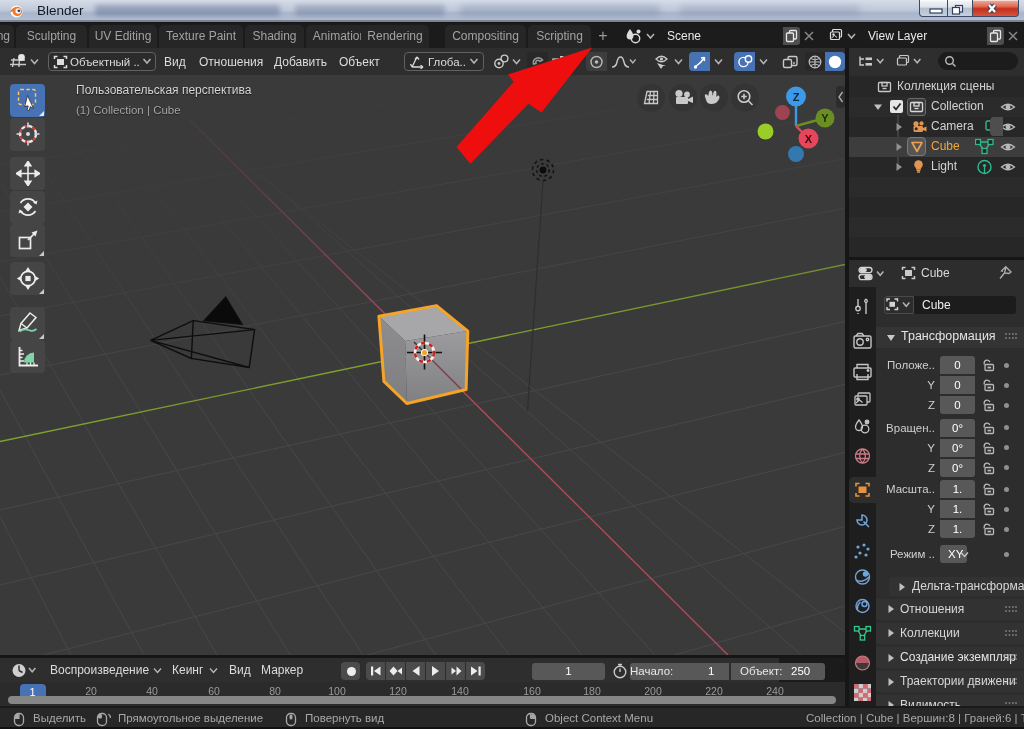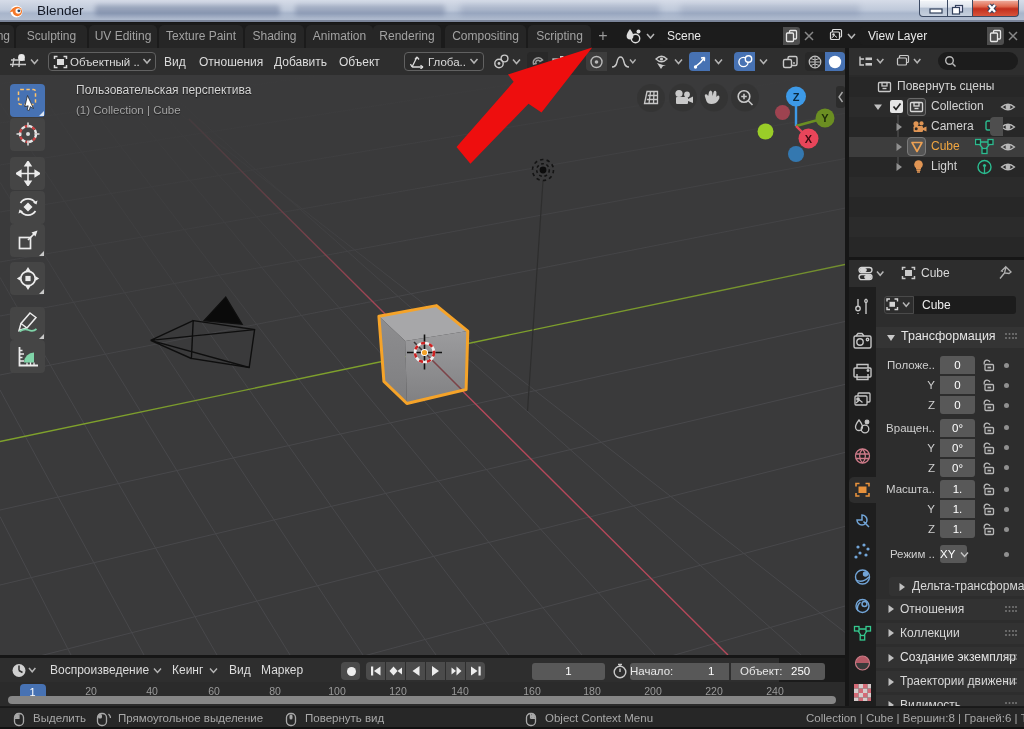--- a/index.html
+++ b/index.html
@@ -253,21 +253,21 @@
  <path d="M70 5 l6 7 M76 5 l-6 7" stroke="#fff" stroke-width="2.4"></path>
 </svg>
 
 <div class="abs" id="topbar">
  <div class="tab" style="left:-36px;width:50px;text-align:right;padding-right:4px;">ng</div>
  <div class="tab" style="left:16px;width:71px;">Sculpting</div>
  <div class="tab" style="left:89px;width:68px;">UV Editing</div>
  <div class="tab" style="left:159px;width:84px;">Texture Paint</div>
  <div class="tab" style="left:245px;width:59px;">Shading</div>
  <div class="tab" style="left:306px;width:67px;">Animation</div>
- <div class="tab" style="left:361px;width:68px;margin-left:12px;">Rendering</div>
+ <div class="tab" style="left:361px;width:68px;">Rendering</div>
  <div class="tab" style="left:445px;width:81px;">Compositing</div>
  <div class="tab" style="left:528px;width:63px;">Scripting</div>
  <div style="position:absolute;left:595px;top:6px;width:16px;height:16px;color:#9a9a9a;font-size:16px;line-height:15px;text-align:center;">+</div>
 
  <svg class="icon" style="left:622px;top:5px;" width="36" height="18" viewBox="0 0 36 18">
   <path d="M8 2 q3.4 4.5 3.4 7 a3.4 3.4 0 0 1 -6.8 0 q0 -2.5 3.4 -7z" fill="#ddd"></path>
   <circle cx="13.5" cy="11.5" r="4.2" fill="none" stroke="#ddd" stroke-width="1.4"></circle>
   <circle cx="16.5" cy="4.5" r="2" fill="#ddd"></circle>
   <path d="M25 7 l3.5 4 3.5-4" fill="none" stroke="#b5b5b5" stroke-width="1.5"></path>
  </svg>
@@ -416,21 +416,21 @@
 
   <svg class="icon" style="left:0;top:0;" width="175" height="110" viewBox="0 0 175 110">
    <path d="M49 38 V90 M49 50 H52 M49 70 H52 M49 90 H52" stroke="#595959" stroke-width="1" fill="none"></path>
   </svg>
   <div class="orow" style="top:0px;">
    <svg class="icon" style="left:28px;top:3px;" width="15" height="14" viewBox="0 0 15 14">
           <rect x="1.5" y="2.5" width="12" height="9" rx="1" fill="none" stroke="#c9c9c9" stroke-width="1.3"></rect>
           <rect x="5" y="2.5" width="5" height="3.5" fill="none" stroke="#c9c9c9" stroke-width="1.3"></rect>
           <line x1="5.5" y1="8.5" x2="9.5" y2="8.5" stroke="#c9c9c9" stroke-width="1.4"></line>
         </svg>
-   <span style="position:absolute;left:48px;top:2px;">Повернуть сцены</span>
+   <span style="position:absolute;left:48px;top:2px;">Коллекция сцены</span>
   </div>
   <div class="orow" style="top:20px;">
    <svg class="icon" style="left:24px;top:6px;" width="10" height="8" viewBox="0 0 10 8">
           <polygon points="1,1.5 9,1.5 5,7" fill="#c0c0c0"></polygon>
         </svg>
    <div style="position:absolute;left:41px;top:3px;width:13px;height:13px;background:#e6e6e6;border-radius:2px;"></div>
    <svg class="icon" style="left:43px;top:5px;" width="10" height="9" viewBox="0 0 10 9">
           <path d="M1.5 4.5 l2.5 3 4.5 -6" stroke="#222" stroke-width="1.7" fill="none"></path>
         </svg>
    <div style="position:absolute;left:58px;top:1px;width:19px;height:18px;background:#3a3a3a;border:1px solid #6a6a6a;border-radius:3px;"></div>
@@ -732,21 +732,21 @@
       <div style="position:absolute;left:155px;top:246.5px;width:5px;height:5px;border-radius:50%;background:#909090;"></div>
       <div class="plabel" style="top:260px;">Z</div>
       <div class="pfield" style="top:260px;border-radius:0 0 3px 3px;">1.</div>
       <svg class="icon" style="left:131px;top:262px;" width="16" height="14" viewBox="0 0 16 14">
         <rect x="5" y="6.5" width="8.5" height="6" rx="1" fill="none" stroke="#b9b9b9" stroke-width="1.3"></rect>
         <rect x="7.5" y="8.7" width="3.6" height="1.7" fill="#b9b9b9"></rect>
         <path d="M4.2 6.5 V4.8 A2.9 2.9 0 0 1 9.9 4.2" fill="none" stroke="#b9b9b9" stroke-width="1.3"></path>
       </svg>
       <div style="position:absolute;left:155px;top:266.5px;width:5px;height:5px;border-radius:50%;background:#909090;"></div>
       <div class="plabel" style="top:285px;">Режим ..</div>
-      <div class="pfield" style="top:285px;border-radius:3px;text-align:left;width:27px;">XY</div>
+      <div class="pfield" style="top:285px;border-radius:3px;text-align:left;padding-left:8px;width:27px;">XY</div>
       <svg class="icon" style="left:110px;top:291px;" width="11" height="8" viewBox="0 0 11 8">
         <path d="M2 1.5 l3.5 4 3.5 -4" fill="none" stroke="#c5c5c5" stroke-width="1.4"></path>
       </svg>
       <div style="position:absolute;left:155px;top:291.5px;width:5px;height:5px;border-radius:50%;background:#909090;"></div>
     </div>
 
  <div id="psects">
       <div style="position:absolute;left:40px;top:317px;width:135px;height:19px;background:#323232;border-radius:3px 0 0 3px;"></div>
       <svg class="icon" style="left:49px;top:322px;" width="8" height="10" viewBox="0 0 8 10">
         <polygon points="1.5,1 7,5 1.5,9" fill="#c0c0c0"></polygon>

